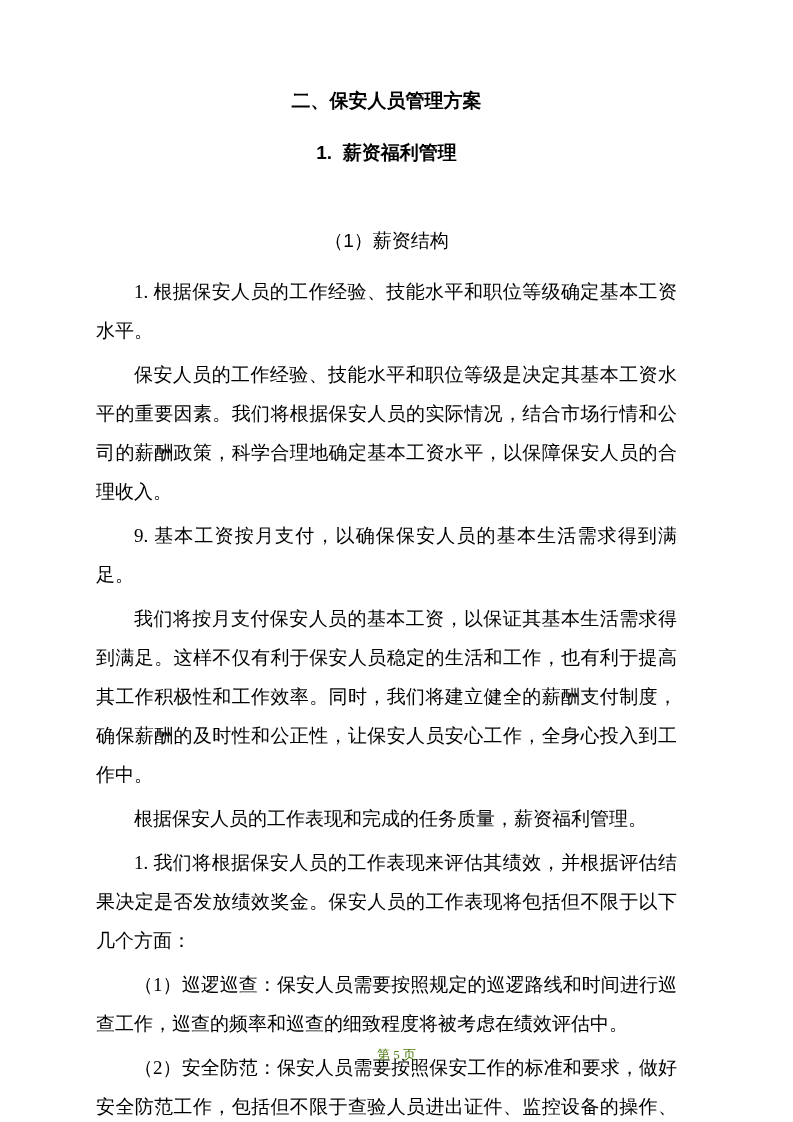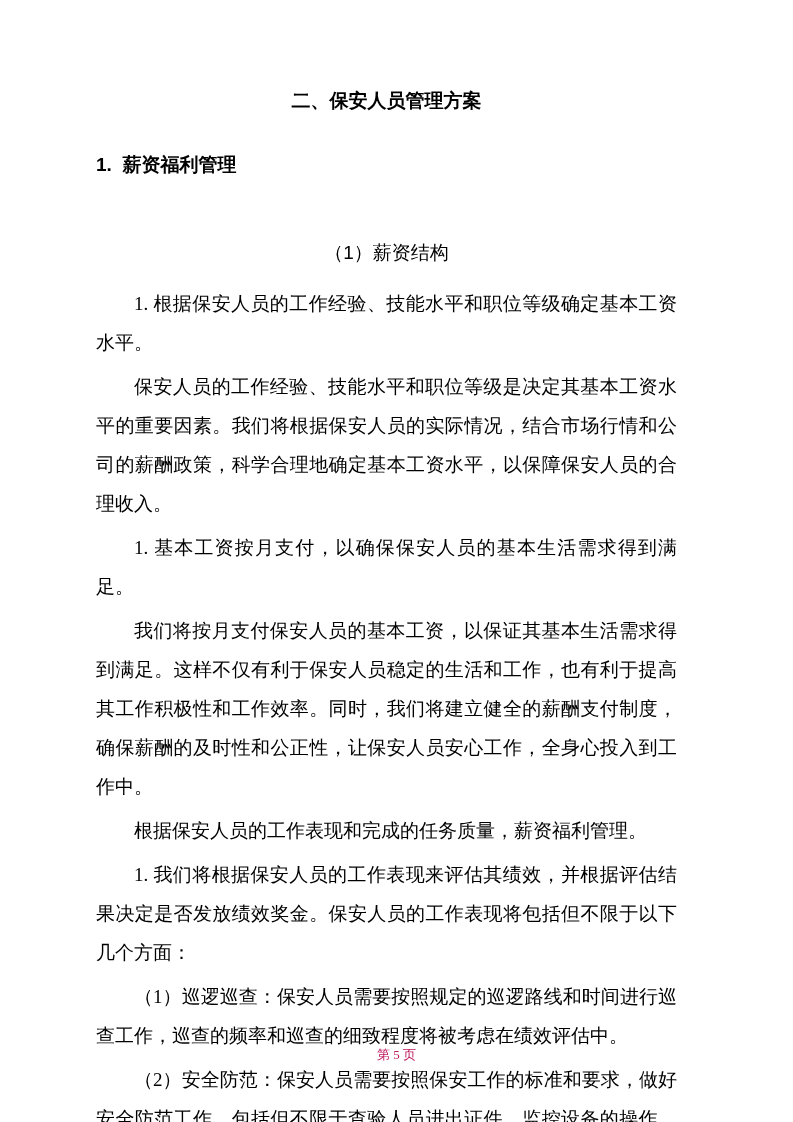--- a/index.html
+++ b/index.html
@@ -20,26 +20,27 @@
   }
   .doc-title {
     margin: 0;
     text-align: center;
     font-size: 19px;
     line-height: 26px;
     font-weight: bold;
     font-family: "Liberation Serif", "DejaVu Serif", serif;
   }
   .section-heading {
-    margin: 38px 0 0 0;
+    margin: 26px 0 0 0;
     font-size: 19px;
     line-height: 26px;
     font-weight: bold;
     white-space: pre-wrap;
     font-family: "Liberation Sans", "DejaVu Sans", sans-serif;
+    text-align: center;
   }
   .subsection-heading {
     margin: 62px 0 18px 0;
     text-align: center;
     font-size: 19px;
     line-height: 26px;
     font-weight: normal;
     font-family: "Liberation Sans", "DejaVu Sans", sans-serif;
   }
   .body-text p {
@@ -50,37 +51,37 @@
     text-indent: 2em;
     font-family: "Liberation Serif", "DejaVu Serif", serif;
   }
   .page-footer {
     position: absolute;
     left: 0;
     right: 0;
     bottom: 58px;
     text-align: center;
     font-size: 13px;
-    color: #be185d;
+    color: #4d7c0f;
   }
 </style>
 </head>
 <body>
 
 <div class="page">
   <h1 class="doc-title">二、保安人员管理方案</h1>
 
   <h2 class="section-heading">1.  薪资福利管理</h2>
 
   <h3 class="subsection-heading">（1）薪资结构</h3>
 
   <div class="body-text">
       <p>1. 根据保安人员的工作经验、技能水平和职位等级确定基本工资水平。</p>
       <p>保安人员的工作经验、技能水平和职位等级是决定其基本工资水平的重要因素。我们将根据保安人员的实际情况，结合市场行情和公司的薪酬政策，科学合理地确定基本工资水平，以保障保安人员的合理收入。</p>
-      <p>1. 基本工资按月支付，以确保保安人员的基本生活需求得到满足。</p>
+      <p>9. 基本工资按月支付，以确保保安人员的基本生活需求得到满足。</p>
       <p>我们将按月支付保安人员的基本工资，以保证其基本生活需求得到满足。这样不仅有利于保安人员稳定的生活和工作，也有利于提高其工作积极性和工作效率。同时，我们将建立健全的薪酬支付制度，确保薪酬的及时性和公正性，让保安人员安心工作，全身心投入到工作中。</p>
       <p>根据保安人员的工作表现和完成的任务质量，薪资福利管理。</p>
       <p>1. 我们将根据保安人员的工作表现来评估其绩效，并根据评估结果决定是否发放绩效奖金。保安人员的工作表现将包括但不限于以下几个方面：</p>
       <p>（1）巡逻巡查：保安人员需要按照规定的巡逻路线和时间进行巡查工作，巡查的频率和巡查的细致程度将被考虑在绩效评估中。</p>
       <p>（2）安全防范：保安人员需要按照保安工作的标准和要求，做好安全防范工作，包括但不限于查验人员进出证件、监控设备的操作、安全隐患</p>
     </div>
 
   <div class="page-footer">第 5 页</div>
 </div>
 

